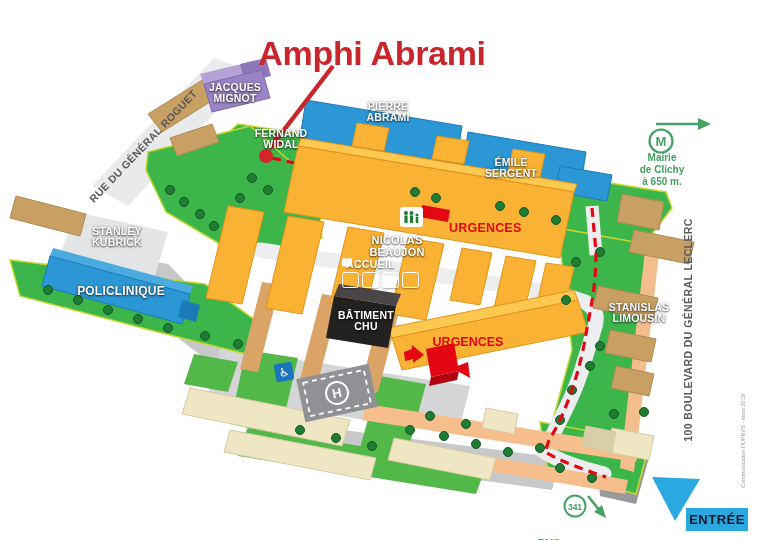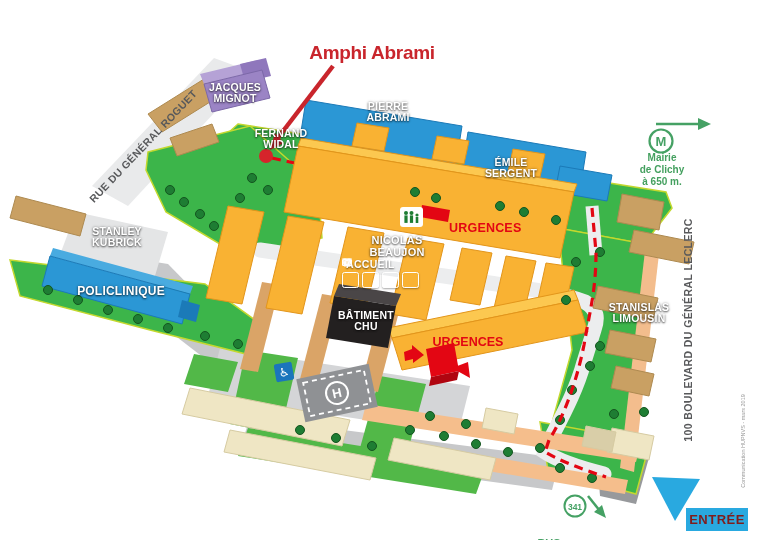--- a/index.html
+++ b/index.html
@@ -5,36 +5,36 @@
   html,body{margin:0;padding:0;background:#fff;}
   .stage{position:relative;width:765px;height:540px;background:#fff;overflow:hidden;
          font-family:"Liberation Sans",sans-serif;}
   .stage svg{position:absolute;left:0;top:0;}
   .labels{position:absolute;left:0;top:0;width:765px;height:540px;pointer-events:none;}
   .lbl{position:absolute;transform:translate(-50%,-50%);color:#fff;font-weight:bold;
        font-size:10.5px;line-height:1.06;text-align:center;white-space:pre-line;
        letter-spacing:.2px;text-shadow:0 1px 2px rgba(0,0,0,.65),0 0 3px rgba(0,0,0,.35);}
   .lbl.big{font-size:12px;}
   .title{position:absolute;transform:translate(-50%,-50%);color:#c9252c;font-weight:bold;
-         font-size:19px;letter-spacing:-.3px;white-space:nowrap;}
+         font-size:34px;letter-spacing:-.3px;white-space:nowrap;}
   .street{position:absolute;color:#58595b;font-weight:bold;font-size:10.5px;
           letter-spacing:.4px;white-space:nowrap;}
   .street.rue{left:143px;top:146px;transform:translate(-50%,-50%) rotate(-46.5deg);}
   .street.blvd{left:688px;top:330px;transform:translate(-50%,-50%) rotate(-90deg);}
   .urg{position:absolute;white-space:pre-line;line-height:1.12;}
   .urg .t{color:#e30613;font-weight:bold;font-size:12.5px;letter-spacing:.2px;}
   .urg .s{color:#e9501c;font-weight:bold;font-size:9.5px;}
   .urg2{position:absolute;transform:translate(-50%,-50%);color:#e30613;font-weight:bold;
         font-size:12.5px;white-space:nowrap;}
   .green-cap{position:absolute;transform:translate(-50%,0);color:#44a05f;font-size:10px;
              font-weight:bold;text-align:center;white-space:pre-line;line-height:1.18;}
   .bus-txt{position:absolute;transform:translate(-50%,-50%);color:#45a164;font-weight:bold;
            font-size:11px;white-space:nowrap;margin-top:36px;}
   .entree{position:absolute;left:686px;top:508px;width:62px;height:23px;background:#29a9e0;
-          color:#7f1d1d;font-weight:bold;font-size:13px;letter-spacing:.5px;display:flex;
+          color:#0f172a;font-weight:bold;font-size:13px;letter-spacing:.5px;display:flex;
           align-items:center;justify-content:center;}
   .credit{position:absolute;left:743px;top:441px;transform:translate(-50%,-50%) rotate(-90deg);
           color:#999;font-size:5.5px;white-space:nowrap;}
   .accueil-blk{position:absolute;left:342px;top:258px;width:86px;}
   .accueil-blk .aw{color:#fff;font-weight:bold;font-size:10.5px;
       text-shadow:0 1px 2px rgba(0,0,0,.65);letter-spacing:.3px;margin-left:4px;}
   .icon-row{display:flex;gap:3px;margin-top:2px;}
   .icon-row .ib{width:15px;height:14px;border:1.6px solid #fff;border-radius:2.5px;
       display:flex;align-items:center;justify-content:center;
       box-shadow:0 1px 2px rgba(0,0,0,.35);}

